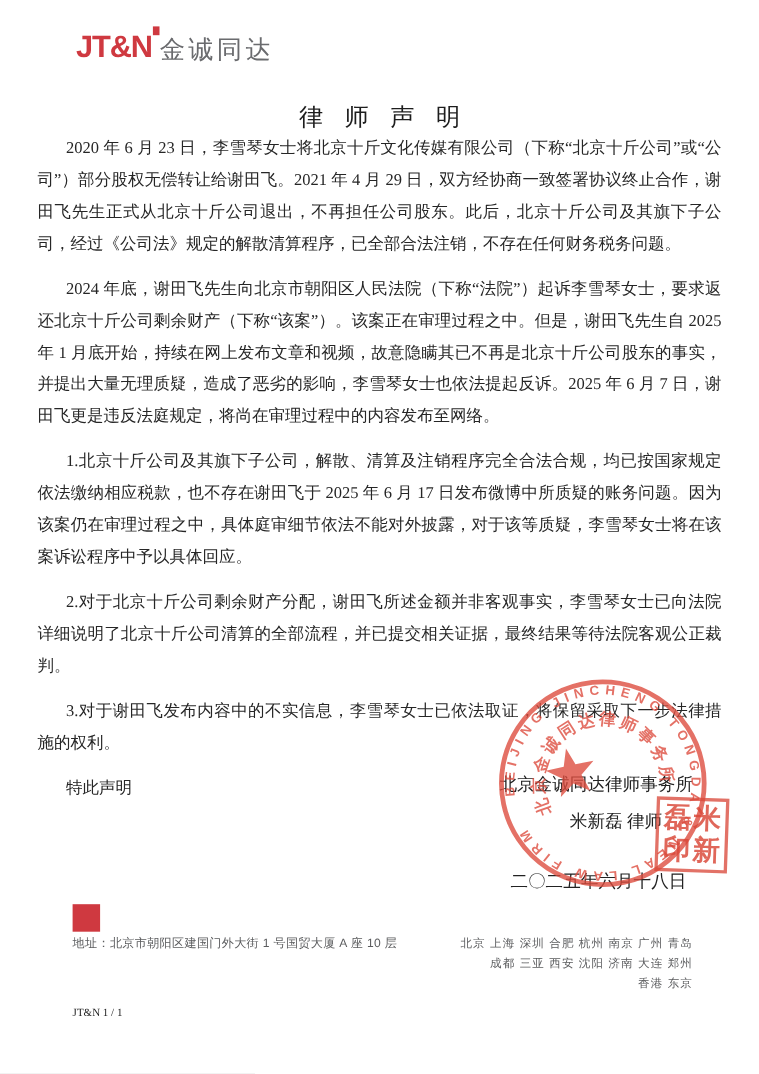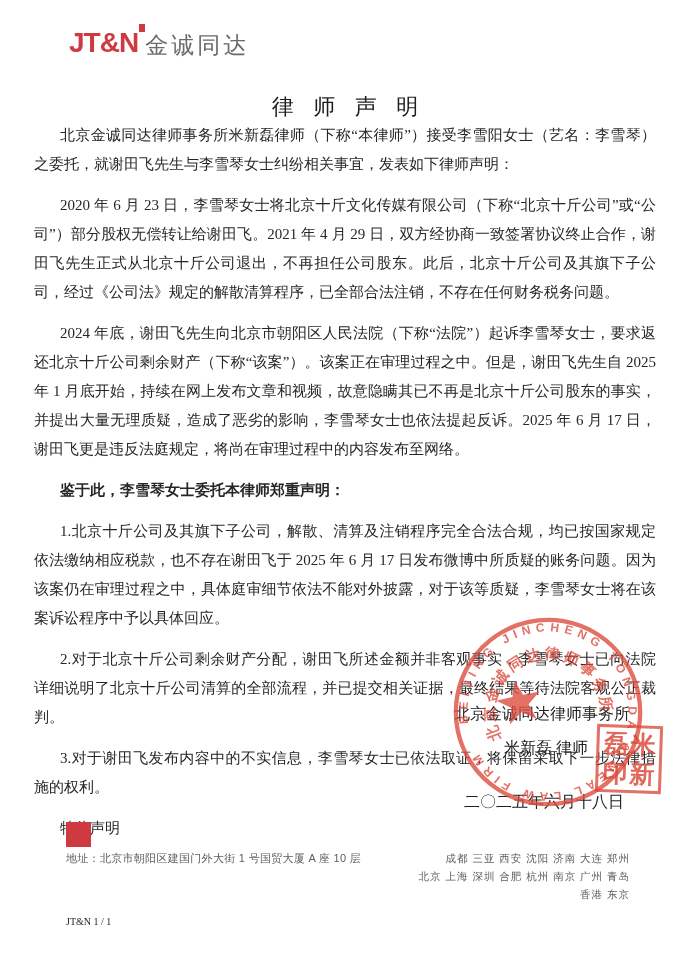--- a/index.html
+++ b/index.html
@@ -32,21 +32,21 @@
   .content p {
     margin:0 0 12px 0; font-size:15px; line-height:29px;
     text-align:justify; text-indent:26px; word-break:break-all;
   }
   .content p.lead { font-weight:bold; margin-top:3px; }
   .content p.closing { margin-top:4px; }
 
   
   .sig { position:absolute; right:60px; top:699px; text-align:right; font-size:16px; color:#222; }
   .sig-firm { line-height:29px; }
-  .sig-lawyer { line-height:29px; margin-top:5px; padding-right:42px; }
+  .sig-lawyer { line-height:29px; margin-top:5px; padding-right:28px; }
   .sig-date { line-height:29px; margin-top:25px; padding-right:6px;text-align:right; }
 
   
   .stamp-round {
     position:absolute; left:451px; top:615px; width:194px; height:194px;
     opacity:.78; transform:rotate(-12deg); pointer-events:none;
   }
   .stamp-square {
     position:absolute; left:596px; top:725px; width:54px; height:58px;
     border:3.5px solid rgba(217,72,56,.85); transform:rotate(2deg);
@@ -78,24 +78,22 @@
     <div class="logo-en">
       <span>JT&amp;N</span>
       <span class="logo-flag"></span>
     </div>
     <div class="logo-cn">金诚同达</div>
   </div>
 
   <div class="doc-title">律 师 声 明</div>
 
   <div class="content">
-    <p>北京金诚同达律师事务所米新磊律师（下称“本律师”）接受李雪阳女士（艺名：李雪琴）之委托，就谢田飞先生与李雪琴女士纠纷相关事宜，发表如下律师声明：</p>
     <p>2020 年 6 月 23 日，李雪琴女士将北京十斤文化传媒有限公司（下称“北京十斤公司”或“公司”）部分股权无偿转让给谢田飞。2021 年 4 月 29 日，双方经协商一致签署协议终止合作，谢田飞先生正式从北京十斤公司退出，不再担任公司股东。此后，北京十斤公司及其旗下子公司，经过《公司法》规定的解散清算程序，已全部合法注销，不存在任何财务税务问题。</p>
-    <p>2024 年底，谢田飞先生向北京市朝阳区人民法院（下称“法院”）起诉李雪琴女士，要求返还北京十斤公司剩余财产（下称“该案”）。该案正在审理过程之中。但是，谢田飞先生自 2025 年 1 月底开始，持续在网上发布文章和视频，故意隐瞒其已不再是北京十斤公司股东的事实，并提出大量无理质疑，造成了恶劣的影响，李雪琴女士也依法提起反诉。2025 年 6 月 17 日，谢田飞更是违反法庭规定，将尚在审理过程中的内容发布至网络。</p>
-    <p class="lead">鉴于此，李雪琴女士委托本律师郑重声明：</p>
+    <p>2024 年底，谢田飞先生向北京市朝阳区人民法院（下称“法院”）起诉李雪琴女士，要求返还北京十斤公司剩余财产（下称“该案”）。该案正在审理过程之中。但是，谢田飞先生自 2025 年 1 月底开始，持续在网上发布文章和视频，故意隐瞒其已不再是北京十斤公司股东的事实，并提出大量无理质疑，造成了恶劣的影响，李雪琴女士也依法提起反诉。2025 年 6 月 7 日，谢田飞更是违反法庭规定，将尚在审理过程中的内容发布至网络。</p>
     <p>1.北京十斤公司及其旗下子公司，解散、清算及注销程序完全合法合规，均已按国家规定依法缴纳相应税款，也不存在谢田飞于 2025 年 6 月 17 日发布微博中所质疑的账务问题。因为该案仍在审理过程之中，具体庭审细节依法不能对外披露，对于该等质疑，李雪琴女士将在该案诉讼程序中予以具体回应。</p>
     <p>2.对于北京十斤公司剩余财产分配，谢田飞所述金额并非客观事实，李雪琴女士已向法院详细说明了北京十斤公司清算的全部流程，并已提交相关证据，最终结果等待法院客观公正裁判。</p>
     <p>3.对于谢田飞发布内容中的不实信息，李雪琴女士已依法取证，将保留采取下一步法律措施的权利。</p>
     <p class="closing">特此声明</p>
   </div>
 
   <div class="sig">
     <div class="sig-firm">北京金诚同达律师事务所</div>
     <div class="sig-lawyer">米新磊 律师</div>
     <div class="sig-date">二〇二五年六月十八日</div>
@@ -122,18 +120,18 @@
     <span>印</span>
     <span>新</span>
   </div>
 
   <div class="f-square"></div>
   <div class="f-addr">
     <div>地址：北京市朝阳区建国门外大街 1 号国贸大厦 A 座 10 层</div>
   </div>
   <div class="f-page">JT&amp;N 1 / 1</div>
   <div class="f-cities">
+    <div>北京 上海 深圳 合肥 杭州 南京 广州 青岛</div>
     <div>成都 三亚 西安 沈阳 济南 大连 郑州</div>
-    <div>北京 上海 深圳 合肥 杭州 南京 广州 青岛</div>
     <div>香港 东京</div>
   </div>
 
 </div>
 
 </body></html>

